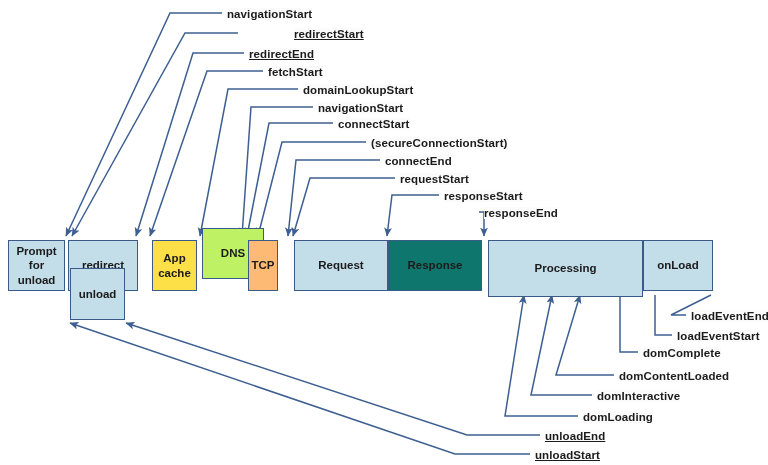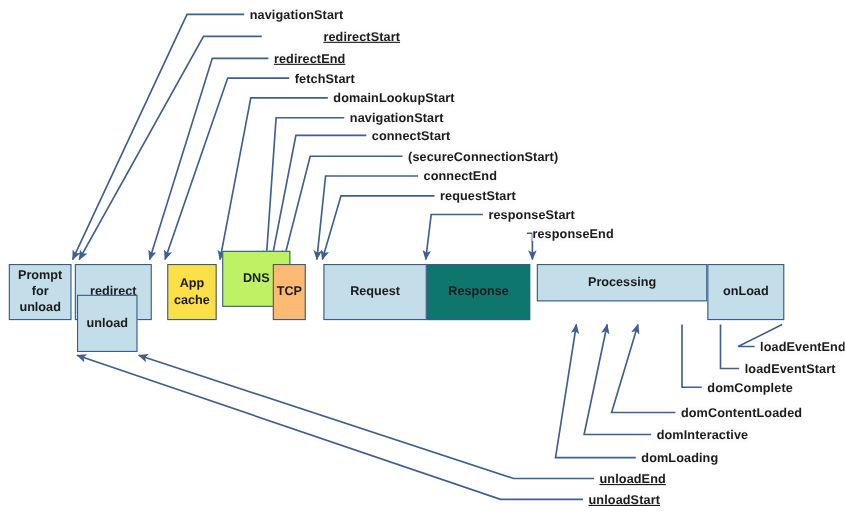--- a/index.html
+++ b/index.html
@@ -108,21 +108,21 @@
       </div>
       <div class="phase-box" style="left: 248px; top: 240px; width: 30px; height: 51px; background: #fdba74; border-color: rgb(58, 90, 135); color: rgb(27, 27, 27);">
         <span>TCP</span>
       </div>
       <div class="phase-box" style="left: 294px; top: 240px; width: 94px; height: 51px; background: rgb(195, 221, 233); border-color: rgb(58, 90, 135); color: rgb(27, 27, 27);">
         <span>Request</span>
       </div>
       <div class="phase-box" style="left: 388px; top: 240px; width: 94px; height: 51px; background: #0f766e; border-color: rgb(58, 90, 135); color: rgb(27, 27, 27);">
         <span>Response</span>
       </div>
-      <div class="phase-box" style="left: 488px; top: 240px; width: 155px; height: 34px; background: rgb(195, 221, 233); border-color: rgb(58, 90, 135); color: rgb(27, 27, 27);">
+      <div class="phase-box" style="left: 488px; top: 240px; width: 155px; height: 57px; background: rgb(195, 221, 233); border-color: rgb(58, 90, 135); color: rgb(27, 27, 27);">
         <span>Processing</span>
       </div>
       <div class="phase-box" style="left: 643px; top: 240px; width: 70px; height: 51px; background: rgb(195, 221, 233); border-color: rgb(58, 90, 135); color: rgb(27, 27, 27);">
         <span>onLoad</span>
       </div>
     </div>
   <div id="top-label-layer">
       <div class="evt-label" style="left: 227px; top: 8px; color: rgb(27, 27, 27);">navigationStart</div>
       <div class="evt-label link" style="left: 258px; top: 28px; color: rgb(27, 27, 27); margin-left: 36px;">redirectStart</div>
       <div class="evt-label link" style="left: 249px; top: 48px; color: rgb(27, 27, 27);">redirectEnd</div>

